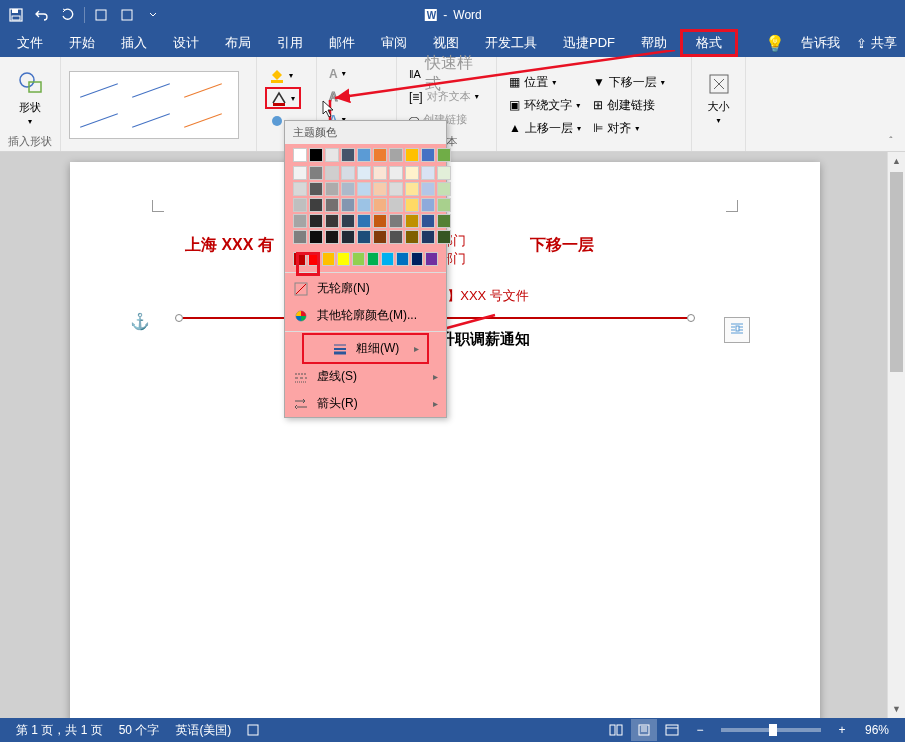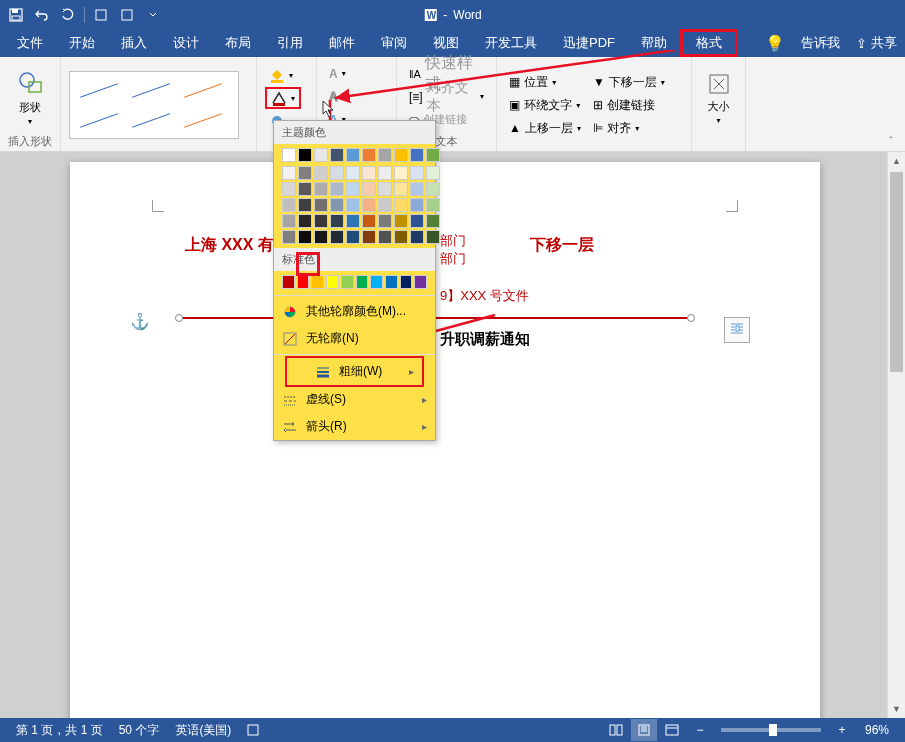--- a/index.html
+++ b/index.html
@@ -47,28 +47,28 @@
 .doc-text3 { color: #c00000; font-size: 13px; position: absolute; left: 370px; top: 125px; }
 .doc-text4 { color: #000; font-size: 15px; font-weight: bold; position: absolute; left: 370px; top: 168px; }
 .doc-part1 { color: #c00000; font-size: 13px; position: absolute; left: 370px; top: 70px; }
 .doc-part2 { color: #c00000; font-size: 13px; position: absolute; left: 370px; top: 88px; }
 .selected-line { position: absolute; left: 105px; top: 150px; width: 520px; height: 12px; }
 .sel-handle { width: 8px; height: 8px; border: 1px solid #888; background: white; border-radius: 50%; position: absolute; top: 2px; }
 .sel-line { position: absolute; top: 5px; left: 8px; right: 8px; height: 2px; background: #c00000; }
 .layout-opt-icon { position: absolute; right: 70px; top: 155px; width: 26px; height: 26px; border: 1px solid #aaa; background: #fafafa; display: flex; align-items: center; justify-content: center; font-size: 14px; }
 
 
-.color-dropdown { position: absolute; left: 273px; top: 120px; width: 163px; background: #fde047; border: 1px solid #aaa; box-shadow: 2px 2px 6px rgba(0,0,0,0.25); z-index: 100; font-size: 12px; }
+.color-dropdown { position: absolute; left: 284px; top: 120px; width: 163px; background: #fca5a5; border: 1px solid #aaa; box-shadow: 2px 2px 6px rgba(0,0,0,0.25); z-index: 100; font-size: 12px; }
 .cd-header { padding: 4px 8px; background: #eee; font-size: 11px; color: #555; }
 .color-grid { padding: 4px 8px; display: grid; grid-template-columns: repeat(10, 14px); gap: 2px; }
 .color-sw { width: 14px; height: 14px; border: 1px solid #ccc; cursor: pointer; }
 .std-row { padding: 4px 8px; display: flex; gap: 2px; align-items: center; }
 .cd-sep { height: 1px; background: #ddd; margin: 2px 0; }
 .cd-item { padding: 5px 8px; display: flex; align-items: center; gap: 8px; cursor: pointer; position: relative; }
-.cd-item.highlighted { border: 2px solid #e81123; margin: -1px 11px; padding-left: 28px; }
+.cd-item.highlighted { border: 2px solid #e81123; margin: -1px 17px; padding-left: 28px; }
 .cd-arrow { position: absolute; right: 8px; font-size: 10px; color: #666; }
 .cd-icon { width: 16px; height: 16px; display: flex; align-items: center; justify-content: center; }
 
 
 .anno-arrow { position: absolute; pointer-events: none; z-index: 50; }
 
 
 .vscroll { position: absolute; right: 0; top: 152px; bottom: 24px; width: 18px; background: #f0f0f0; border-left: 1px solid #ddd; }
 .vscroll-btn { height: 18px; background: #f0f0f0; display: flex; align-items: center; justify-content: center; font-size: 9px; color: #666; cursor: pointer; }
 .vscroll-thumb { position: absolute; left: 2px; right: 2px; top: 20px; height: 200px; background: #c0c0c0; cursor: pointer; }
@@ -249,21 +249,21 @@
 
   <div class="ribbon-group" style="width:100px">
     <div class="ribbon-group-content">
       <div class="col-stack">
         <div class="small-btn">
             <span style="font-size:11px">‖A</span>
             <span style="font-size:16px;color:#999">快速样式</span>
           </div>
         <div class="small-btn">
             <span>[≡]</span>
-            <span style="font-size:14px;color:#999">对齐文本</span>
+            <span style="font-size:11px;color:#999">对齐文本</span>
             <span style="font-size:8px">▾</span>
           </div>
         <div class="small-btn">
             <span>⬭</span>
             <span style="font-size:11px;color:#999">创建链接</span>
           </div>
       </div>
     </div>
     <div class="ribbon-group-label">文本</div>
   </div>
@@ -409,54 +409,53 @@
       <div class="color-sw" style="background: rgb(12, 12, 12);"></div>
       <div class="color-sw" style="background: rgb(23, 22, 22);"></div>
       <div class="color-sw" style="background: rgb(34, 42, 53);"></div>
       <div class="color-sw" style="background: rgb(30, 78, 121);"></div>
       <div class="color-sw" style="background: rgb(131, 60, 11);"></div>
       <div class="color-sw" style="background: rgb(82, 82, 82);"></div>
       <div class="color-sw" style="background: rgb(127, 96, 0);"></div>
       <div class="color-sw" style="background: rgb(31, 56, 100);"></div>
       <div class="color-sw" style="background: rgb(55, 86, 35);"></div>
     </div>
-  <div class="cd-header">标准色</div>
   <div class="std-row" id="std-row">
       <div class="color-sw" style="background: rgb(192, 0, 0);"></div>
       <div class="color-sw" style="background: rgb(255, 0, 0);"></div>
       <div class="color-sw" style="background: rgb(255, 192, 0);"></div>
       <div class="color-sw" style="background: rgb(255, 255, 0);"></div>
       <div class="color-sw" style="background: rgb(146, 208, 80);"></div>
       <div class="color-sw" style="background: rgb(0, 176, 80);"></div>
       <div class="color-sw" style="background: rgb(0, 176, 240);"></div>
       <div class="color-sw" style="background: rgb(0, 112, 192);"></div>
       <div class="color-sw" style="background: rgb(0, 32, 96);"></div>
       <div class="color-sw" style="background: rgb(112, 48, 160);"></div>
     </div>
   <div class="cd-sep"></div>
   <div class="cd-item">
     <span class="cd-icon">
         <svg width="14" height="14">
+          <rect x="1" y="1" width="12" height="12" fill="none" stroke="#888"></rect>
+          <path d="M2 12 L12 2" stroke="#c00"></path>
+        </svg>
+      </span>
+    <span>无轮廓(N)</span>
+  </div>
+  <div class="cd-item">
+    <span class="cd-icon">
+        <svg width="14" height="14">
           <circle cx="7" cy="7" r="5" fill="none" stroke="#888"></circle>
           <path d="M7 2 A5 5 0 0 1 12 7 L7 7 Z" fill="#e81123"></path>
           <path d="M12 7 A5 5 0 0 1 7 12 L7 7 Z" fill="#00b050"></path>
           <path d="M7 12 A5 5 0 0 1 2 7 L7 7 Z" fill="#0070c0"></path>
           <path d="M2 7 A5 5 0 0 1 7 2 L7 7 Z" fill="#ffc000"></path>
         </svg>
       </span>
     <span>其他轮廓颜色(M)...</span>
-  </div>
-  <div class="cd-item">
-    <span class="cd-icon">
-        <svg width="14" height="14">
-          <rect x="1" y="1" width="12" height="12" fill="none" stroke="#888"></rect>
-          <path d="M2 12 L12 2" stroke="#c00"></path>
-        </svg>
-      </span>
-    <span>无轮廓(N)</span>
   </div>
   <div class="cd-sep"></div>
   <div class="cd-item highlighted">
     <span class="cd-icon">
         <svg width="14" height="14">
           <path d="M1 3 H13" stroke="#2b579a" stroke-width="1"></path>
           <path d="M1 7 H13" stroke="#2b579a" stroke-width="2"></path>
           <path d="M1 11 H13" stroke="#2b579a" stroke-width="3"></path>
         </svg>
       </span>

